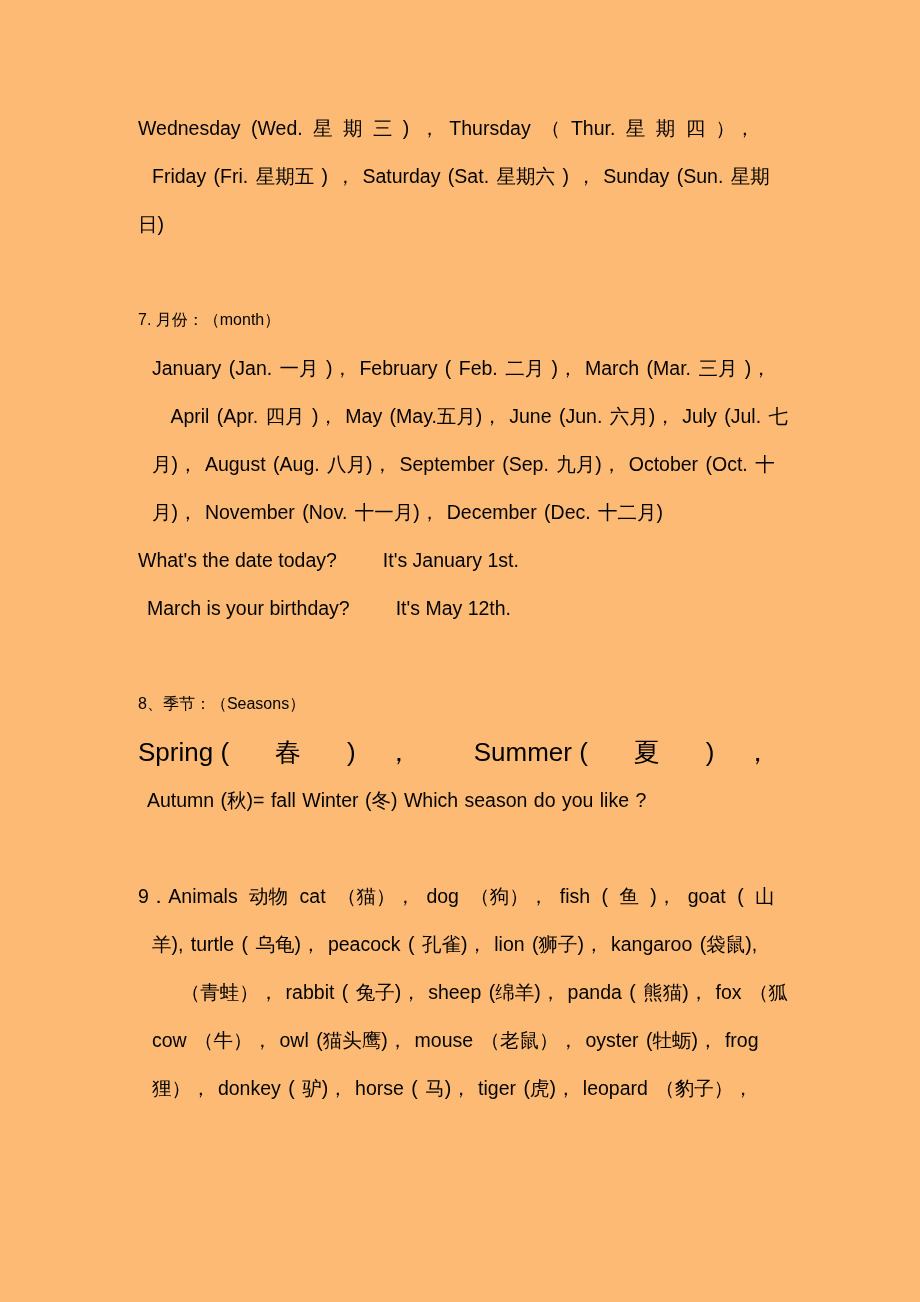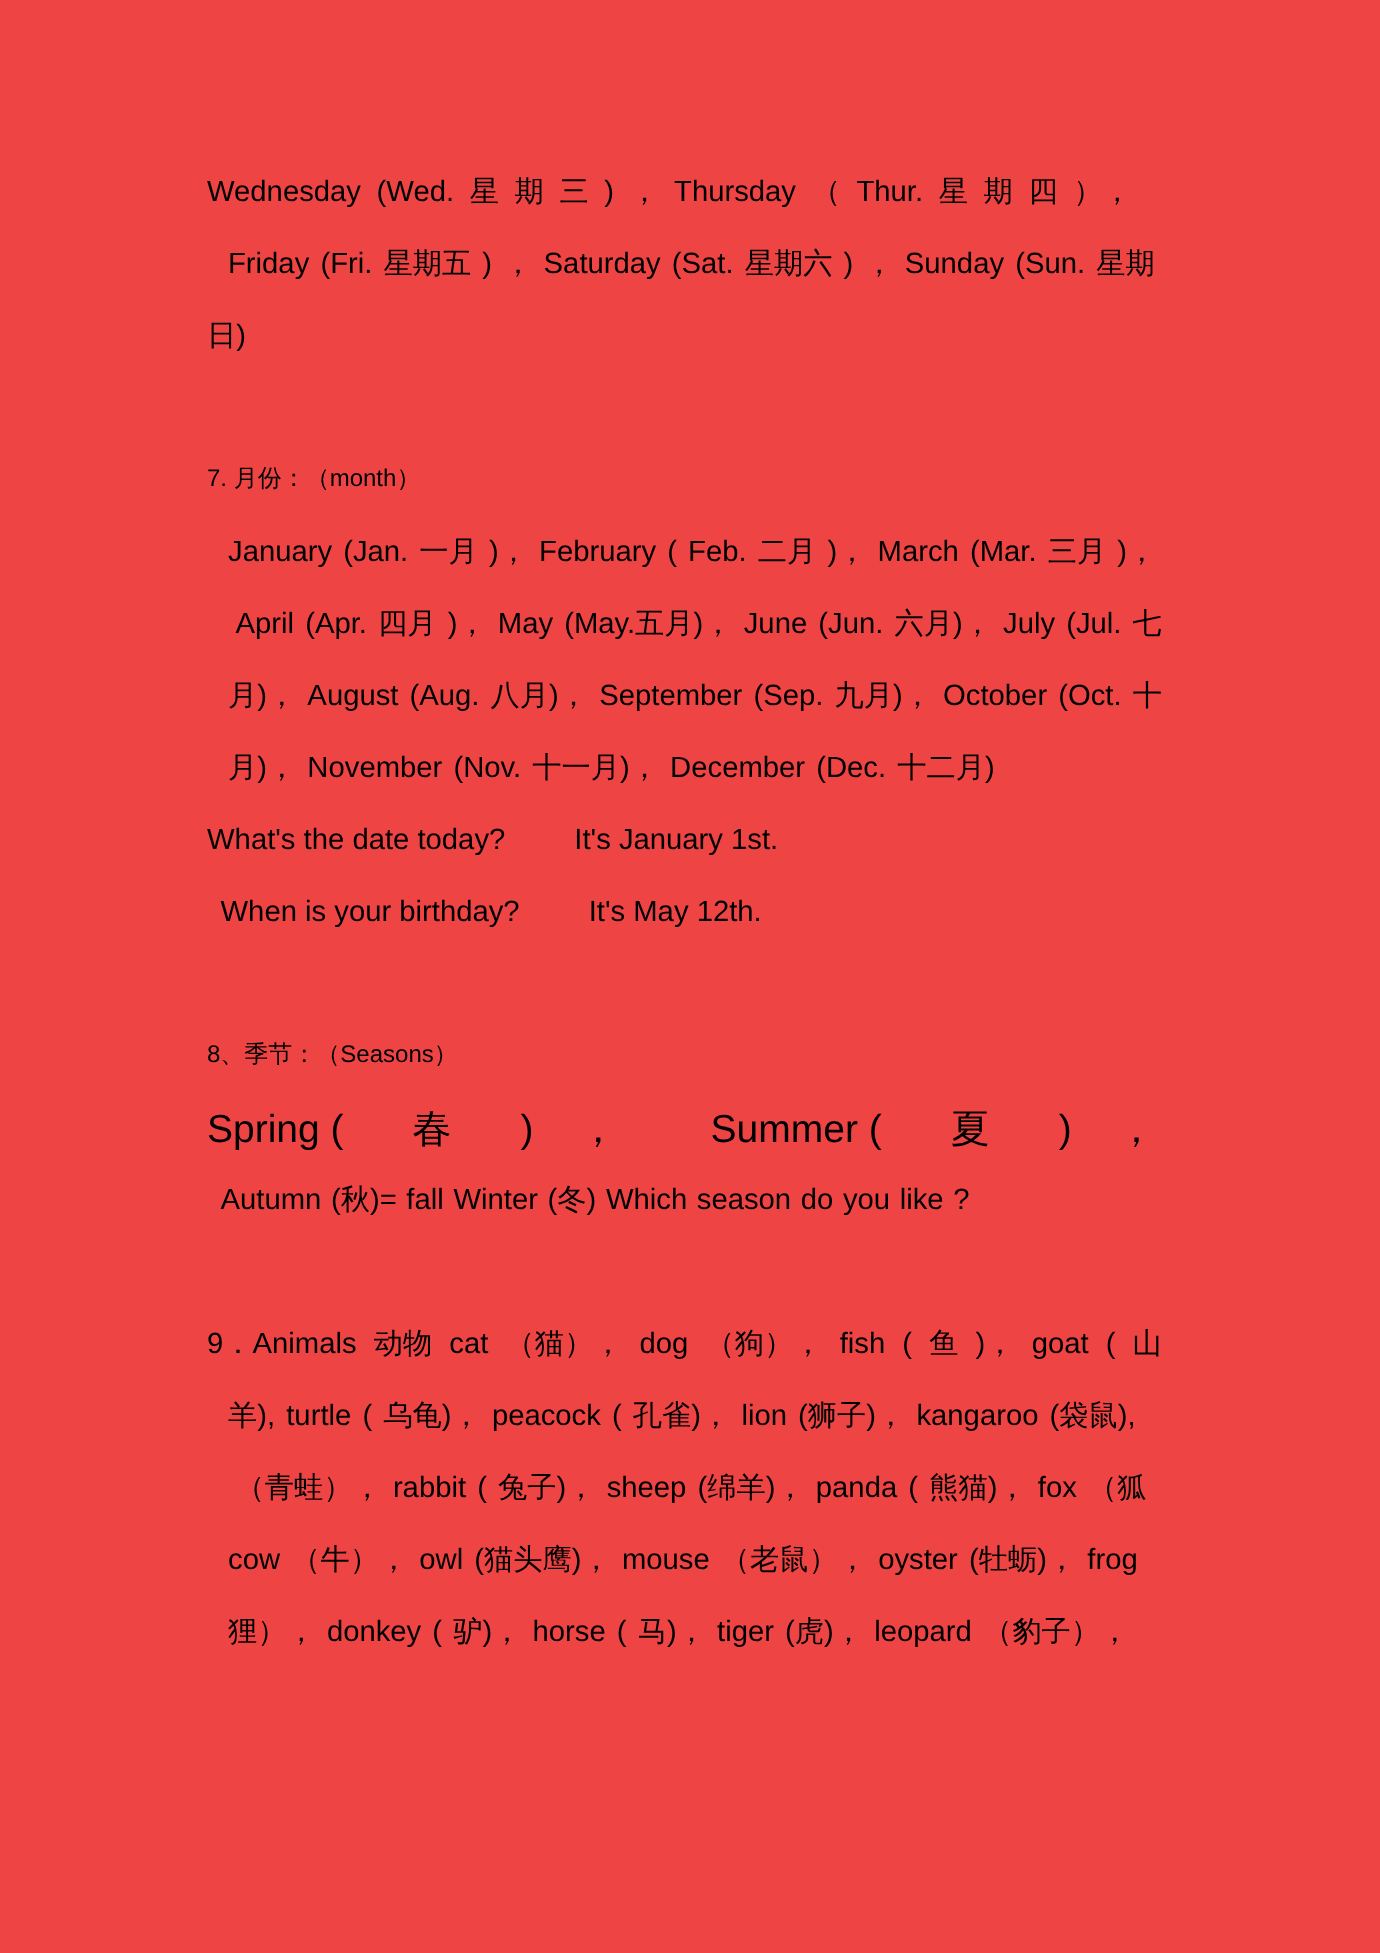--- a/index.html
+++ b/index.html
@@ -9,21 +9,21 @@
     background: #ffffff;
   }
   body {
     font-family: "Liberation Sans", "DejaVu Sans", sans-serif;
     color: #000000;
   }
   .page {
     position: relative;
     width: 920px;
     height: 1302px;
-    background: #ef4444;
+    background: #fdba74;
     overflow: hidden;
     box-sizing: border-box;
   }
   .content {
     position: absolute;
     left: 138px;
     top: 104px;
     width: 650px;
   }
   .line {
@@ -31,21 +31,21 @@
     line-height: 48px;
     white-space: nowrap;
     letter-spacing: 0;
     color: #000000;
   }
   
   .ws-1 { word-spacing: 5px; }
   .ws-3 { word-spacing: 2px; margin-left: 14px; }
   .ws-4 { word-spacing: 1px; }
   .ws-5 { word-spacing: 6px; }
-  .indent-sm { padding-left: 5px; }
+  .indent-sm { padding-left: 5px; text-align: right; }
   .indent-md { padding-left: 9px; }
   .gap-block {
     height: 48px;
   }
   .heading {
     font-size: 16px;
     line-height: 48px;
     white-space: nowrap;
   }
   .season-line {
@@ -73,21 +73,21 @@
 
     <div class="line ws-3">January (Jan. 一月 )， February ( Feb. 二月 )， March (Mar. 三月 )，</div>
     <div class="line ws-3 indent-sm">April (Apr. 四月 )， May (May.五月)， June (Jun. 六月)， July (Jul. 七</div>
     <div class="line ws-3">月)， August (Aug. 八月)， September (Sep. 九月)， October (Oct. 十</div>
     <div class="line ws-3">月)， November (Nov. 十一月)， December (Dec. 十二月)</div>
 
     <div class="line">
       <span>What's the date today?</span><span class="sp-lg"></span><span>It's January 1st.</span>
     </div>
     <div class="line indent-md">
-      <span>When is your birthday?</span><span class="sp-lg"></span><span>It's May 12th.</span>
+      <span>March is your birthday?</span><span class="sp-lg"></span><span>It's May 12th.</span>
     </div>
 
     <div class="gap-block"></div>
 
     <div class="heading">8、季节：（Seasons）</div>
 
     <div class="season-line">
       <span>Spring (</span><span class="sp-lg"></span><span>春</span><span class="sp-lg"></span><span>)</span><span class="sp-md"></span><span>，</span><span class="sp-xl"></span><span>Summer (</span><span class="sp-lg"></span><span>夏</span><span class="sp-lg"></span><span>)</span><span class="sp-md"></span><span>，</span>
     </div>
 

